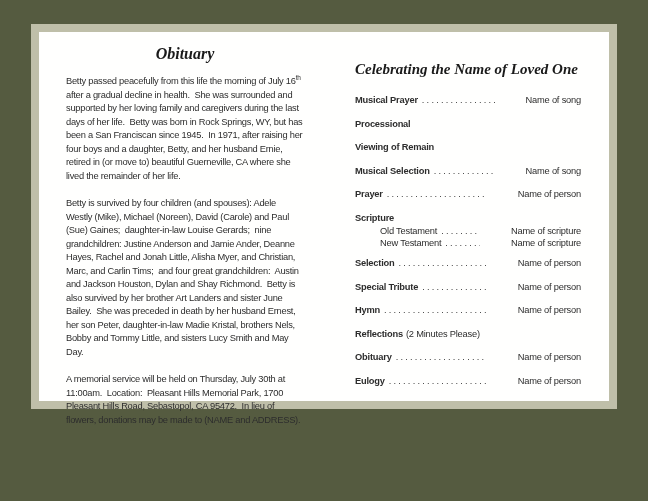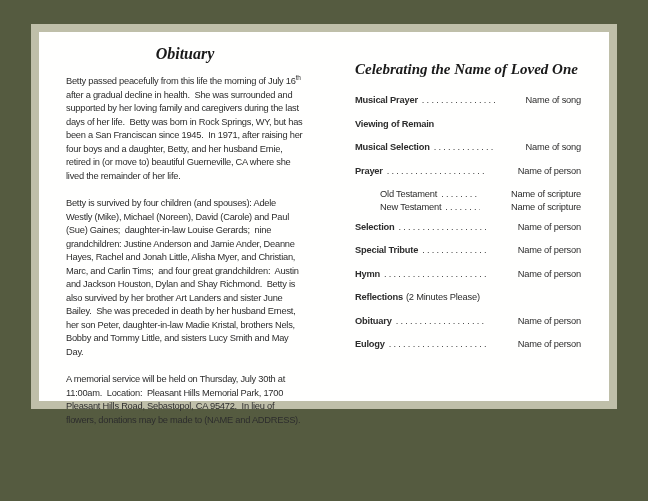--- a/index.html
+++ b/index.html
@@ -105,38 +105,44 @@
 
       <div class="right-col">
         <h2 class="celeb-title">Celebrating the Name of Loved One</h2>
 
         <div class="prow">
           <span class="lbl">Musical Prayer</span>
           <span class="dots">. . . . . . . . . . . . . . . . . . . . . . . . . . . . . . . . . . . . . . . . . . . . . . . . . . . . . . . . . . . .</span>
           <span class="val">Name of song</span>
         </div>
 
+        <div class="prow">
+          <span class="lbl">Processional</span>
+        </div>
 
         <div class="prow">
           <span class="lbl">Viewing of Remain</span>
         </div>
 
 
         <div class="prow">
           <span class="lbl">Musical Selection</span>
           <span class="dots">. . . . . . . . . . . . . . . . . . . . . . . . . . . . . . . . . . . . . . . . . . . . . . . . . . . . . . . . . . . .</span>
           <span class="val">Name of song</span>
         </div>
 
         <div class="prow">
           <span class="lbl">Prayer</span>
           <span class="dots">. . . . . . . . . . . . . . . . . . . . . . . . . . . . . . . . . . . . . . . . . . . . . . . . . . . . . . . . . . . .</span>
           <span class="val">Name of person</span>
         </div>
 
+        <div class="prow header">
+          <span class="lbl">Scripture</span>
+        </div>
         <div class="sub-rows">
           <div class="prow">
             <span class="lbl plain">Old Testament</span>
             <span class="dots">. . . . . . . . . . . . . . . . . . . . . . . . . . . . . . . . . . . . . . . . . . . . . . . . . . . . . . . . . . . .</span>
             <span class="val">Name of scripture</span>
           </div>
           <div class="prow">
             <span class="lbl plain">New Testament</span>
             <span class="dots">. . . . . . . . . . . . . . . . . . . . . . . . . . . . . . . . . . . . . . . . . . . . . . . . . . . . . . . . . . . .</span>
             <span class="val">Name of scripture</span>

